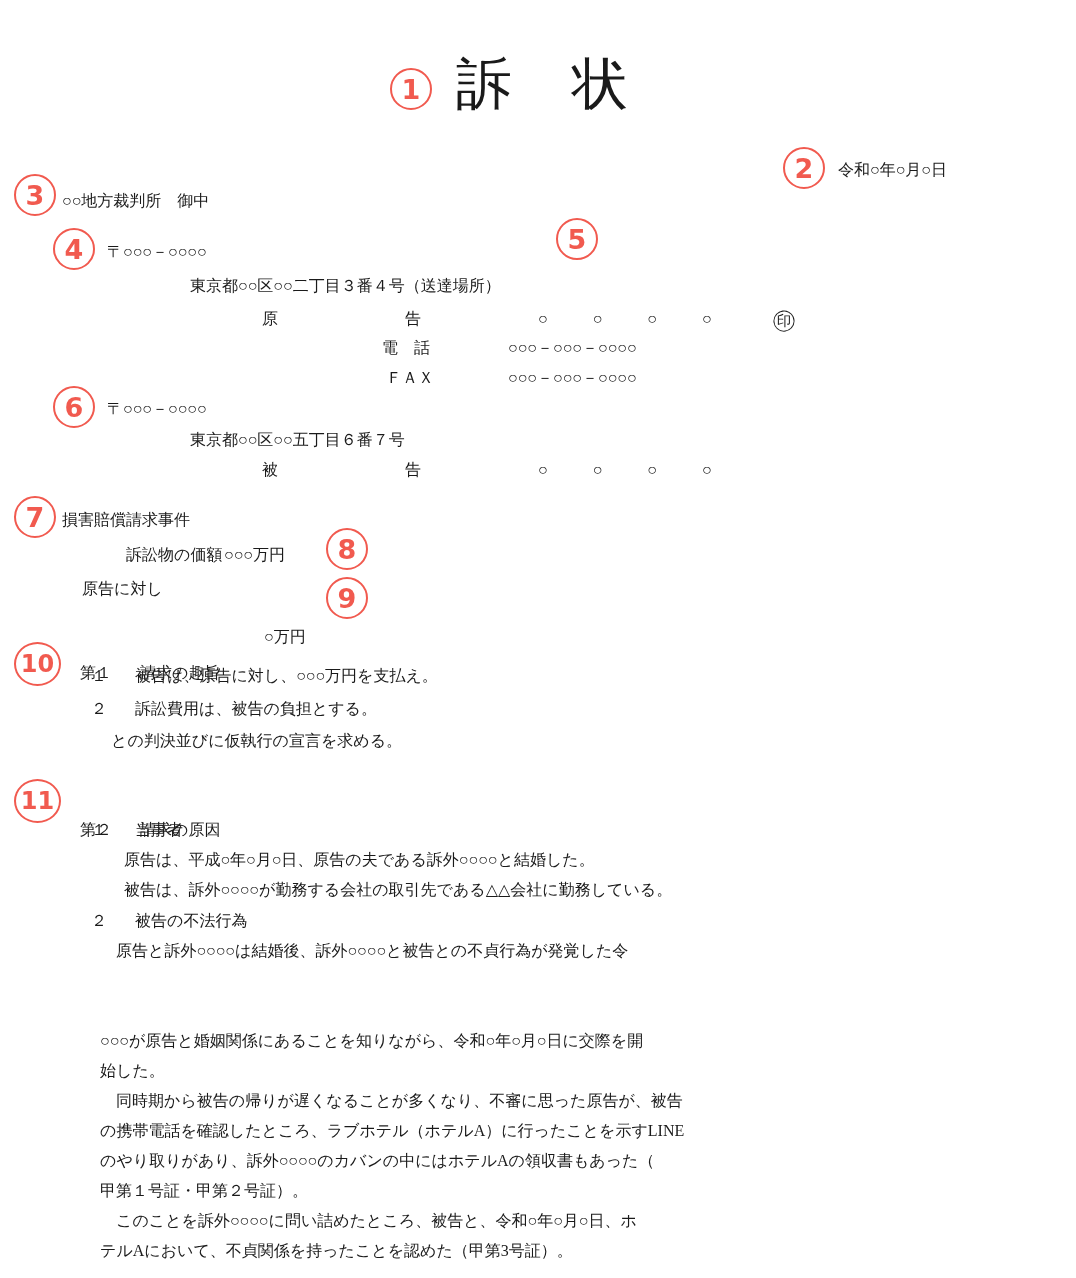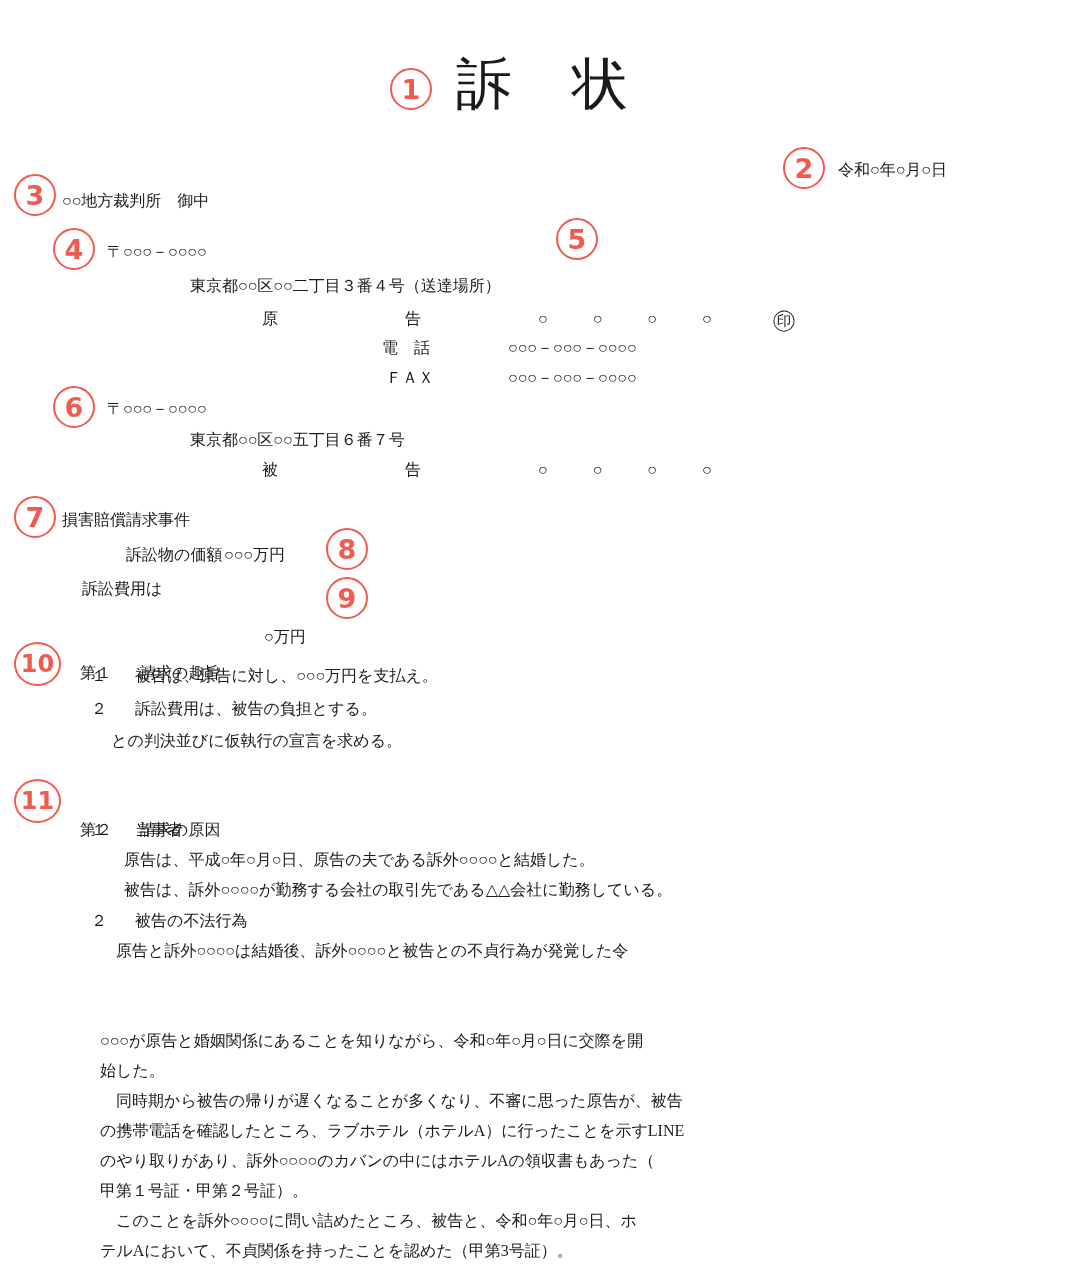--- a/index.html
+++ b/index.html
@@ -58,21 +58,21 @@
 
   <div class="ln" style="left:107px; top:394px;">〒○○○－○○○○</div>
   <div class="ln" style="left:190px; top:425px;">東京都○○区○○五丁目６番７号</div>
   <div class="ln" style="left:262px; top:455px;">被</div>
   <div class="ln" style="left:405px; top:455px;">告</div>
   <div class="ln names" style="left:538px; top:455px;">○○○○</div>
 
   <div class="ln" style="left:62px; top:505px;">損害賠償請求事件</div>
   <div class="ln" style="left:82px; top:540px;margin-left:44px;">訴訟物の価額</div>
   <div class="ln" style="left:224px; top:540px;">○○○万円</div>
-  <div class="ln" style="left:82px; top:574px;">訴訟費用は</div>
+  <div class="ln" style="left:82px; top:574px;">原告に対し</div>
   <div class="ln" style="left:264px; top:574px;margin-top:48px;">○万円</div>
 
   <div class="ln" style="left:64px; top:628px;">
     <span>第１</span><span class="gap28"></span><span>請求の趣旨</span>
   </div>
   <div class="ln" style="left:91px;  top:661px;">１</div>
   <div class="ln" style="left:135px; top:661px;text-align:center;">被告は、原告に対し、○○○万円を支払え。</div>
   <div class="ln" style="left:91px;  top:694px;">２</div>
   <div class="ln" style="left:135px; top:694px;">訴訟費用は、被告の負担とする。</div>
   <div class="ln" style="left:111px; top:726px;">との判決並びに仮執行の宣言を求める。</div>

